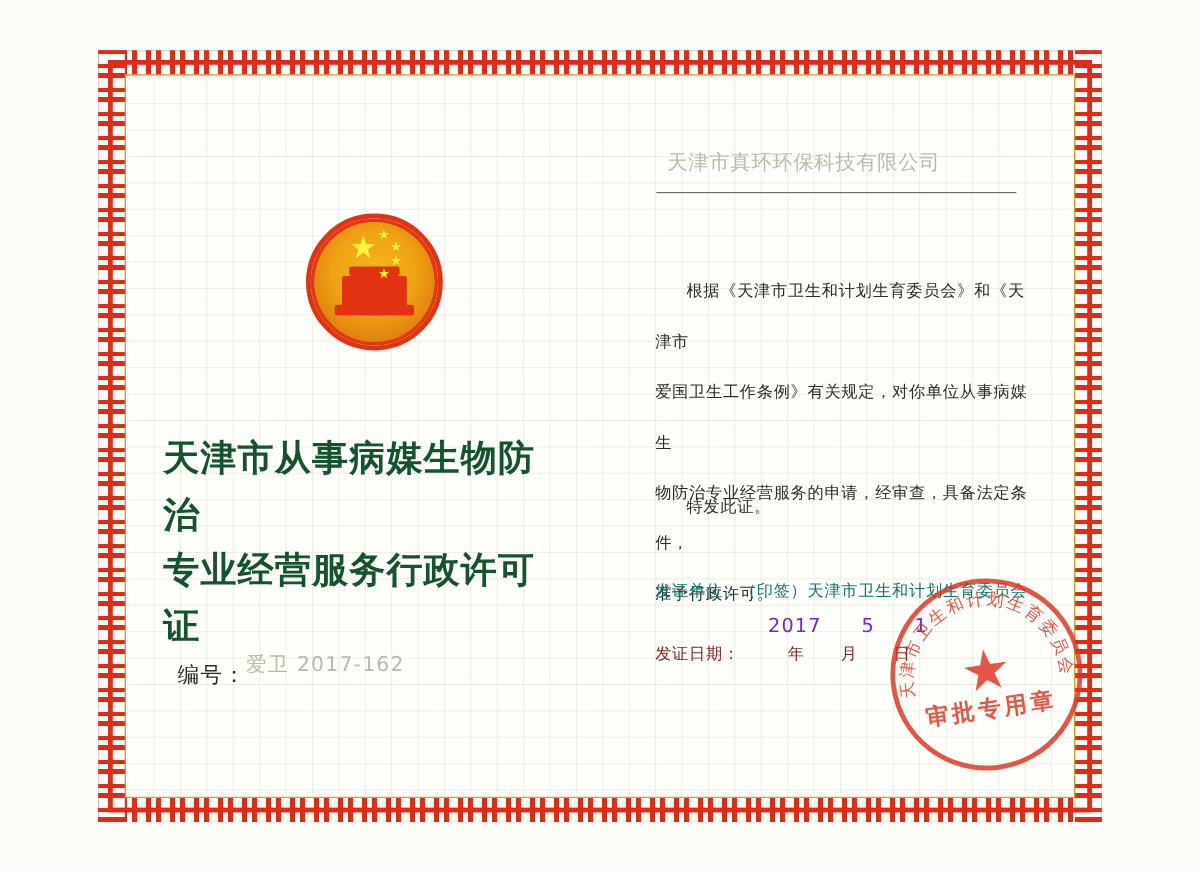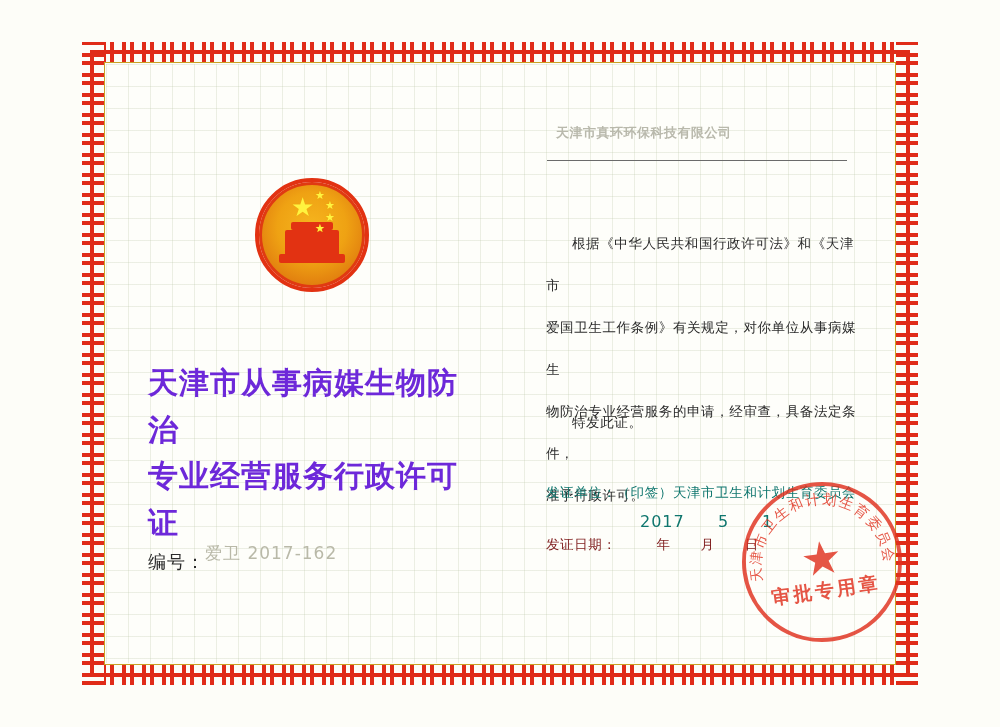--- a/index.html
+++ b/index.html
@@ -139,24 +139,24 @@
   }
   .emblem .star.big { left: 38px; top: 16px; font-size: 26px; }
   .emblem .star.s1  { left: 62px; top: 12px; font-size: 11px; }
   .emblem .star.s2  { left: 72px; top: 22px; font-size: 11px; }
   .emblem .star.s3  { left: 72px; top: 34px; font-size: 11px; }
   .emblem .star.s4  { left: 62px; top: 45px; font-size: 11px; }
 
   
   .cert-title {
     position: absolute;
-    left: 148px;
+    left: 136px;
     top: 360px;
     width: 340px;
-    color: #6d28d9;
+    color: #14532d;
     font-family: "DejaVu Sans", "Liberation Sans", sans-serif;
     font-weight: bold;
     font-size: 30px;
     line-height: 1.55;
     letter-spacing: 1px;
   }
   .cert-number-label {
     position: absolute;
     left: 205px;
     top: 542px;
@@ -174,23 +174,22 @@
     margin-top: 16px;
   }
 
   
   .company-name {
     position: absolute;
     left: 556px;
     top: 124px;
     width: 300px;
     color: #b9b9ac;
-    font-size: 13px;
+    font-size: 17px;
     letter-spacing: 0.5px;
-    font-weight: bold;
   }
   .company-rule {
     position: absolute;
     left: 547px;
     top: 160px;
     width: 300px;
     height: 1px;
     background: #6b6b6b;
   }
 
@@ -233,21 +232,21 @@
     font-size: 13.5px;
     letter-spacing: 0.6px;
   }
   .date-line .gap1 { display:inline-block; width: 40px; }
   .date-line .gap2 { display:inline-block; width: 30px; }
   .date-line .gap3 { display:inline-block; width: 30px; }
 
   .date-filled {
     position: absolute;
     top: 512px;
-    color: #0f766e;
+    color: #6d28d9;
     font-size: 16px;
     letter-spacing: 1px;
   }
   .date-filled.y { left: 640px; }
   .date-filled.m { left: 718px; }
   .date-filled.d { left: 762px; }
 
   
   .seal {
     position: absolute;
@@ -326,21 +325,21 @@
     <div>专业经营服务行政许可证</div>
   </div>
 
   <div class="cert-number-label">爱卫 2017-162</div>
   <div class="cert-no-field">编号：</div>
 
   <div class="company-name">天津市真环环保科技有限公司</div>
   <div class="company-rule"></div>
 
   <div class="body-text">
-    <p class="indent">根据《中华人民共和国行政许可法》和《天津市</p>
+    <p class="indent">根据《天津市卫生和计划生育委员会》和《天津市</p>
     <p>爱国卫生工作条例》有关规定，对你单位从事病媒生</p>
     <p>物防治专业经营服务的申请，经审查，具备法定条件，</p>
     <p>准予行政许可。</p>
   </div>
 
   <div class="special-note">特发此证。</div>
 
   <div class="issuer-line">发证单位：（印签）天津市卫生和计划生育委员会</div>
 
   <div class="date-line">

